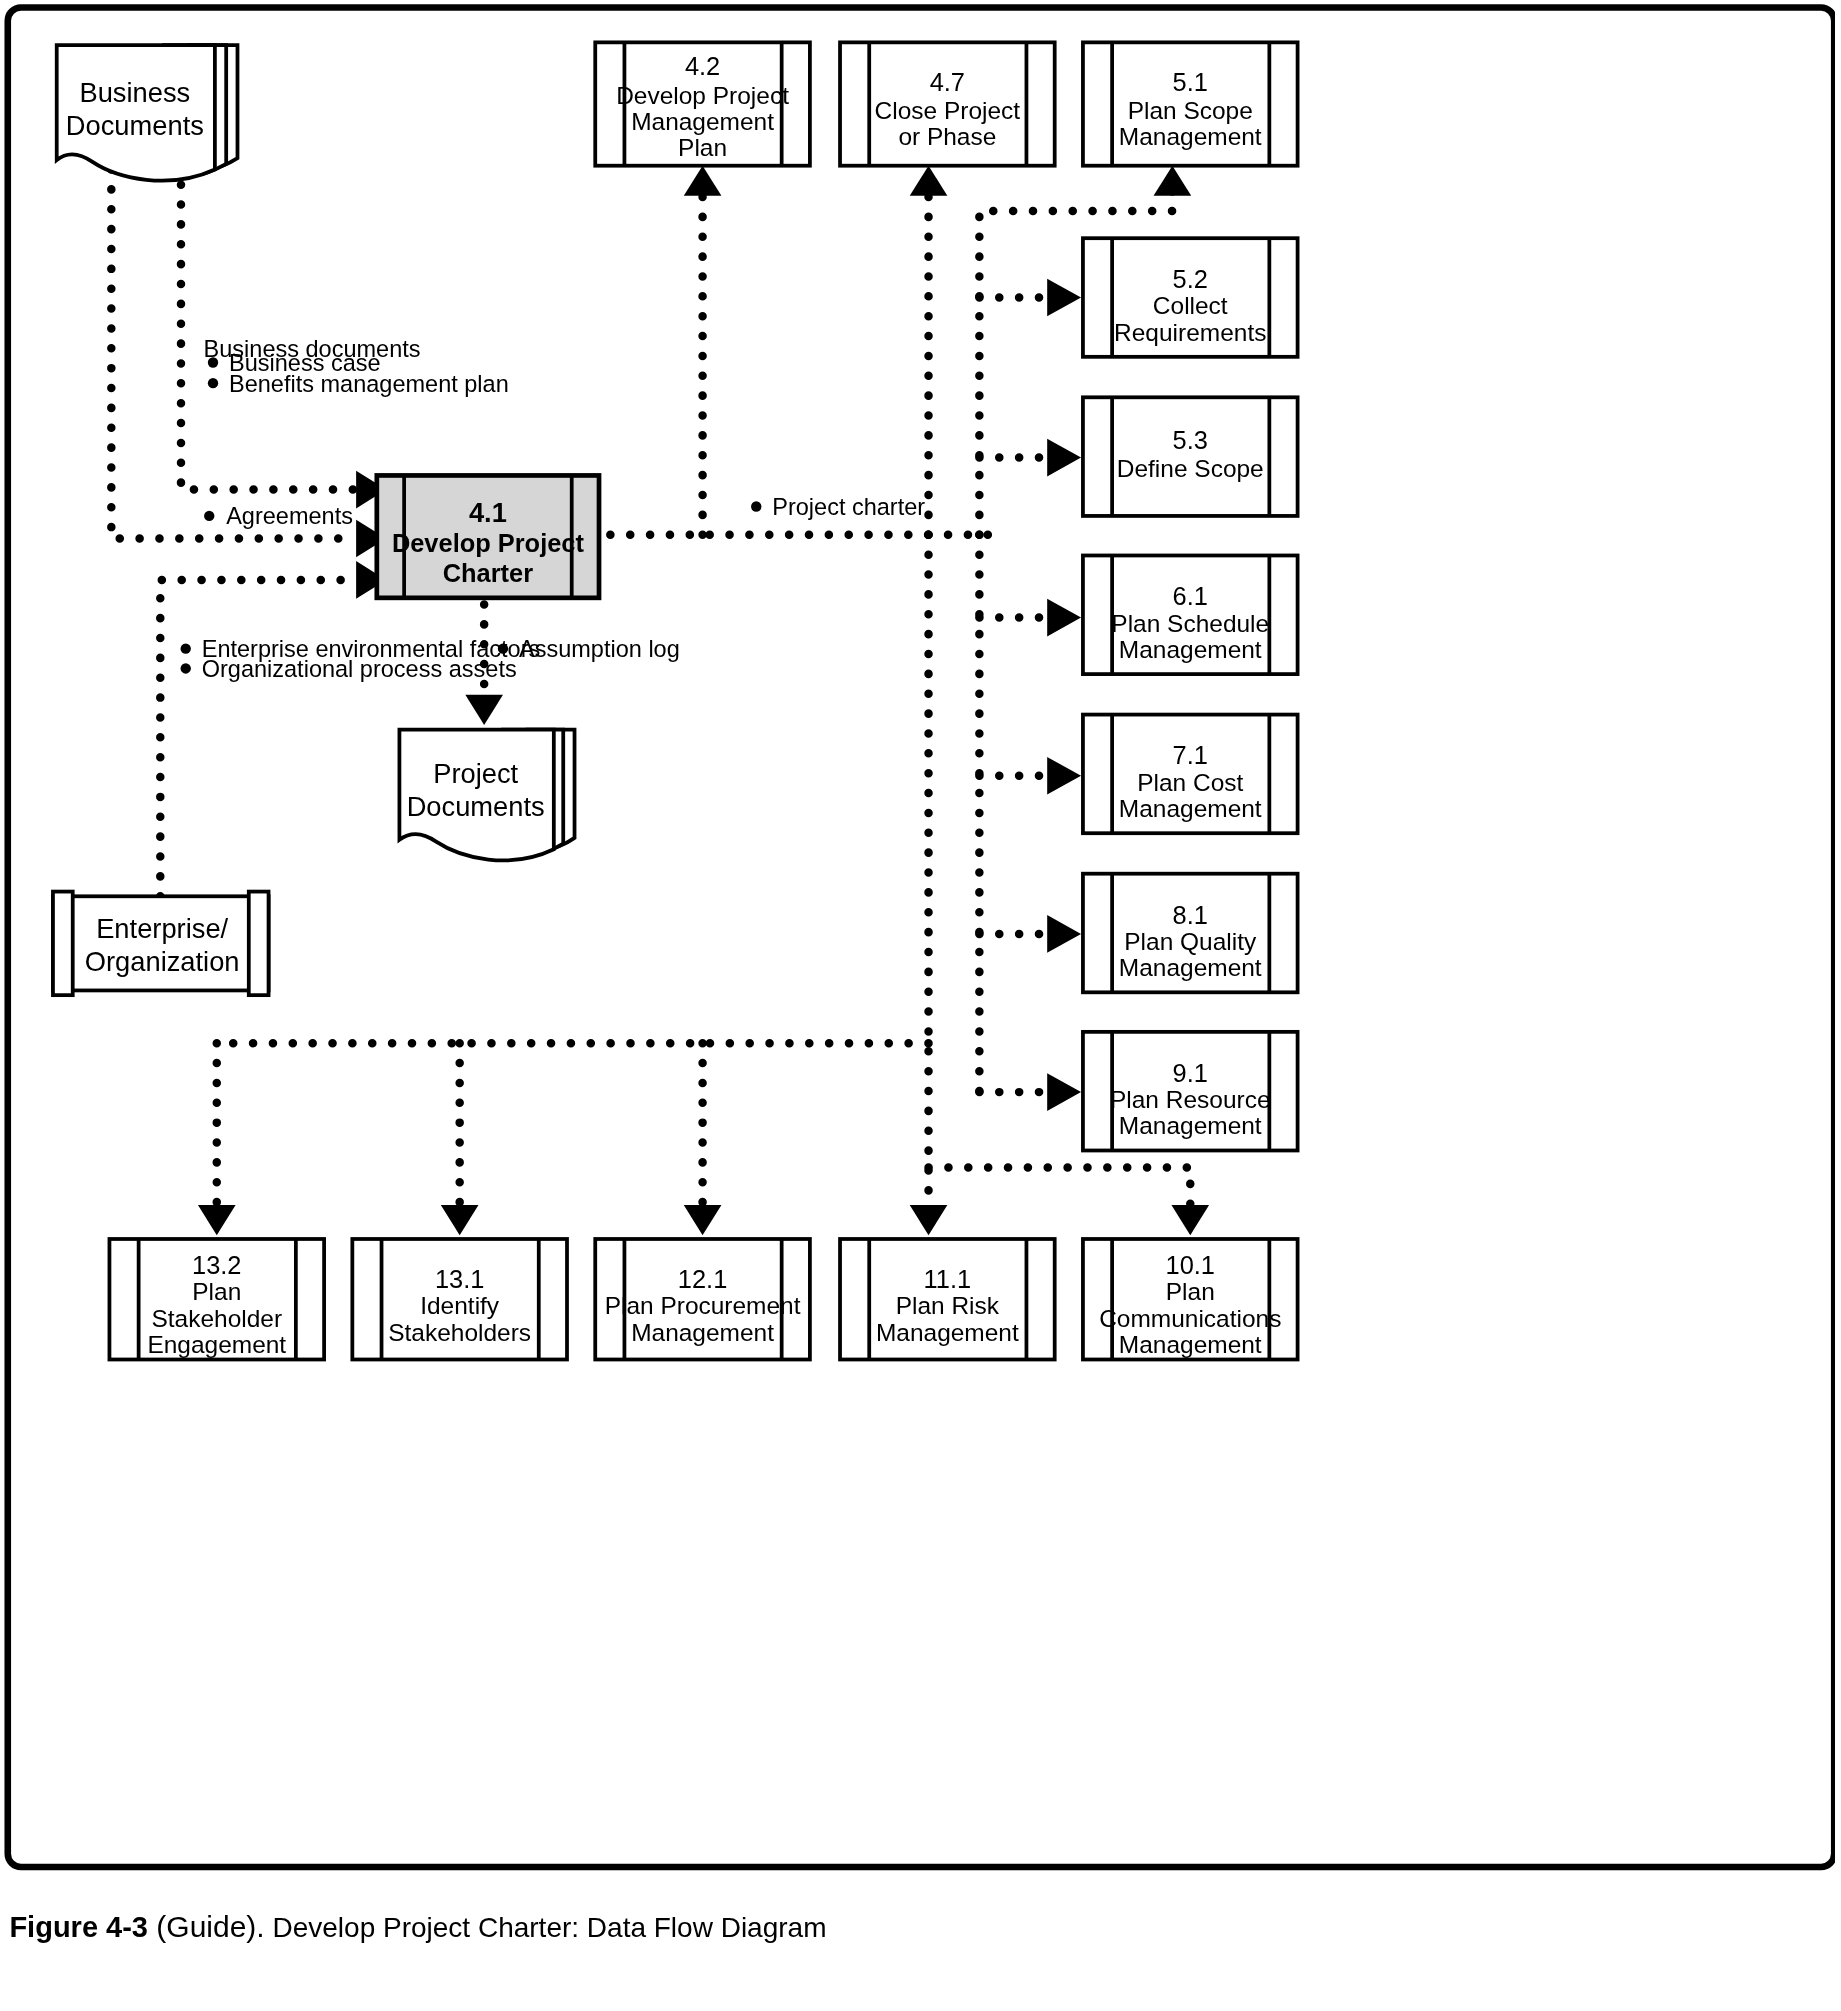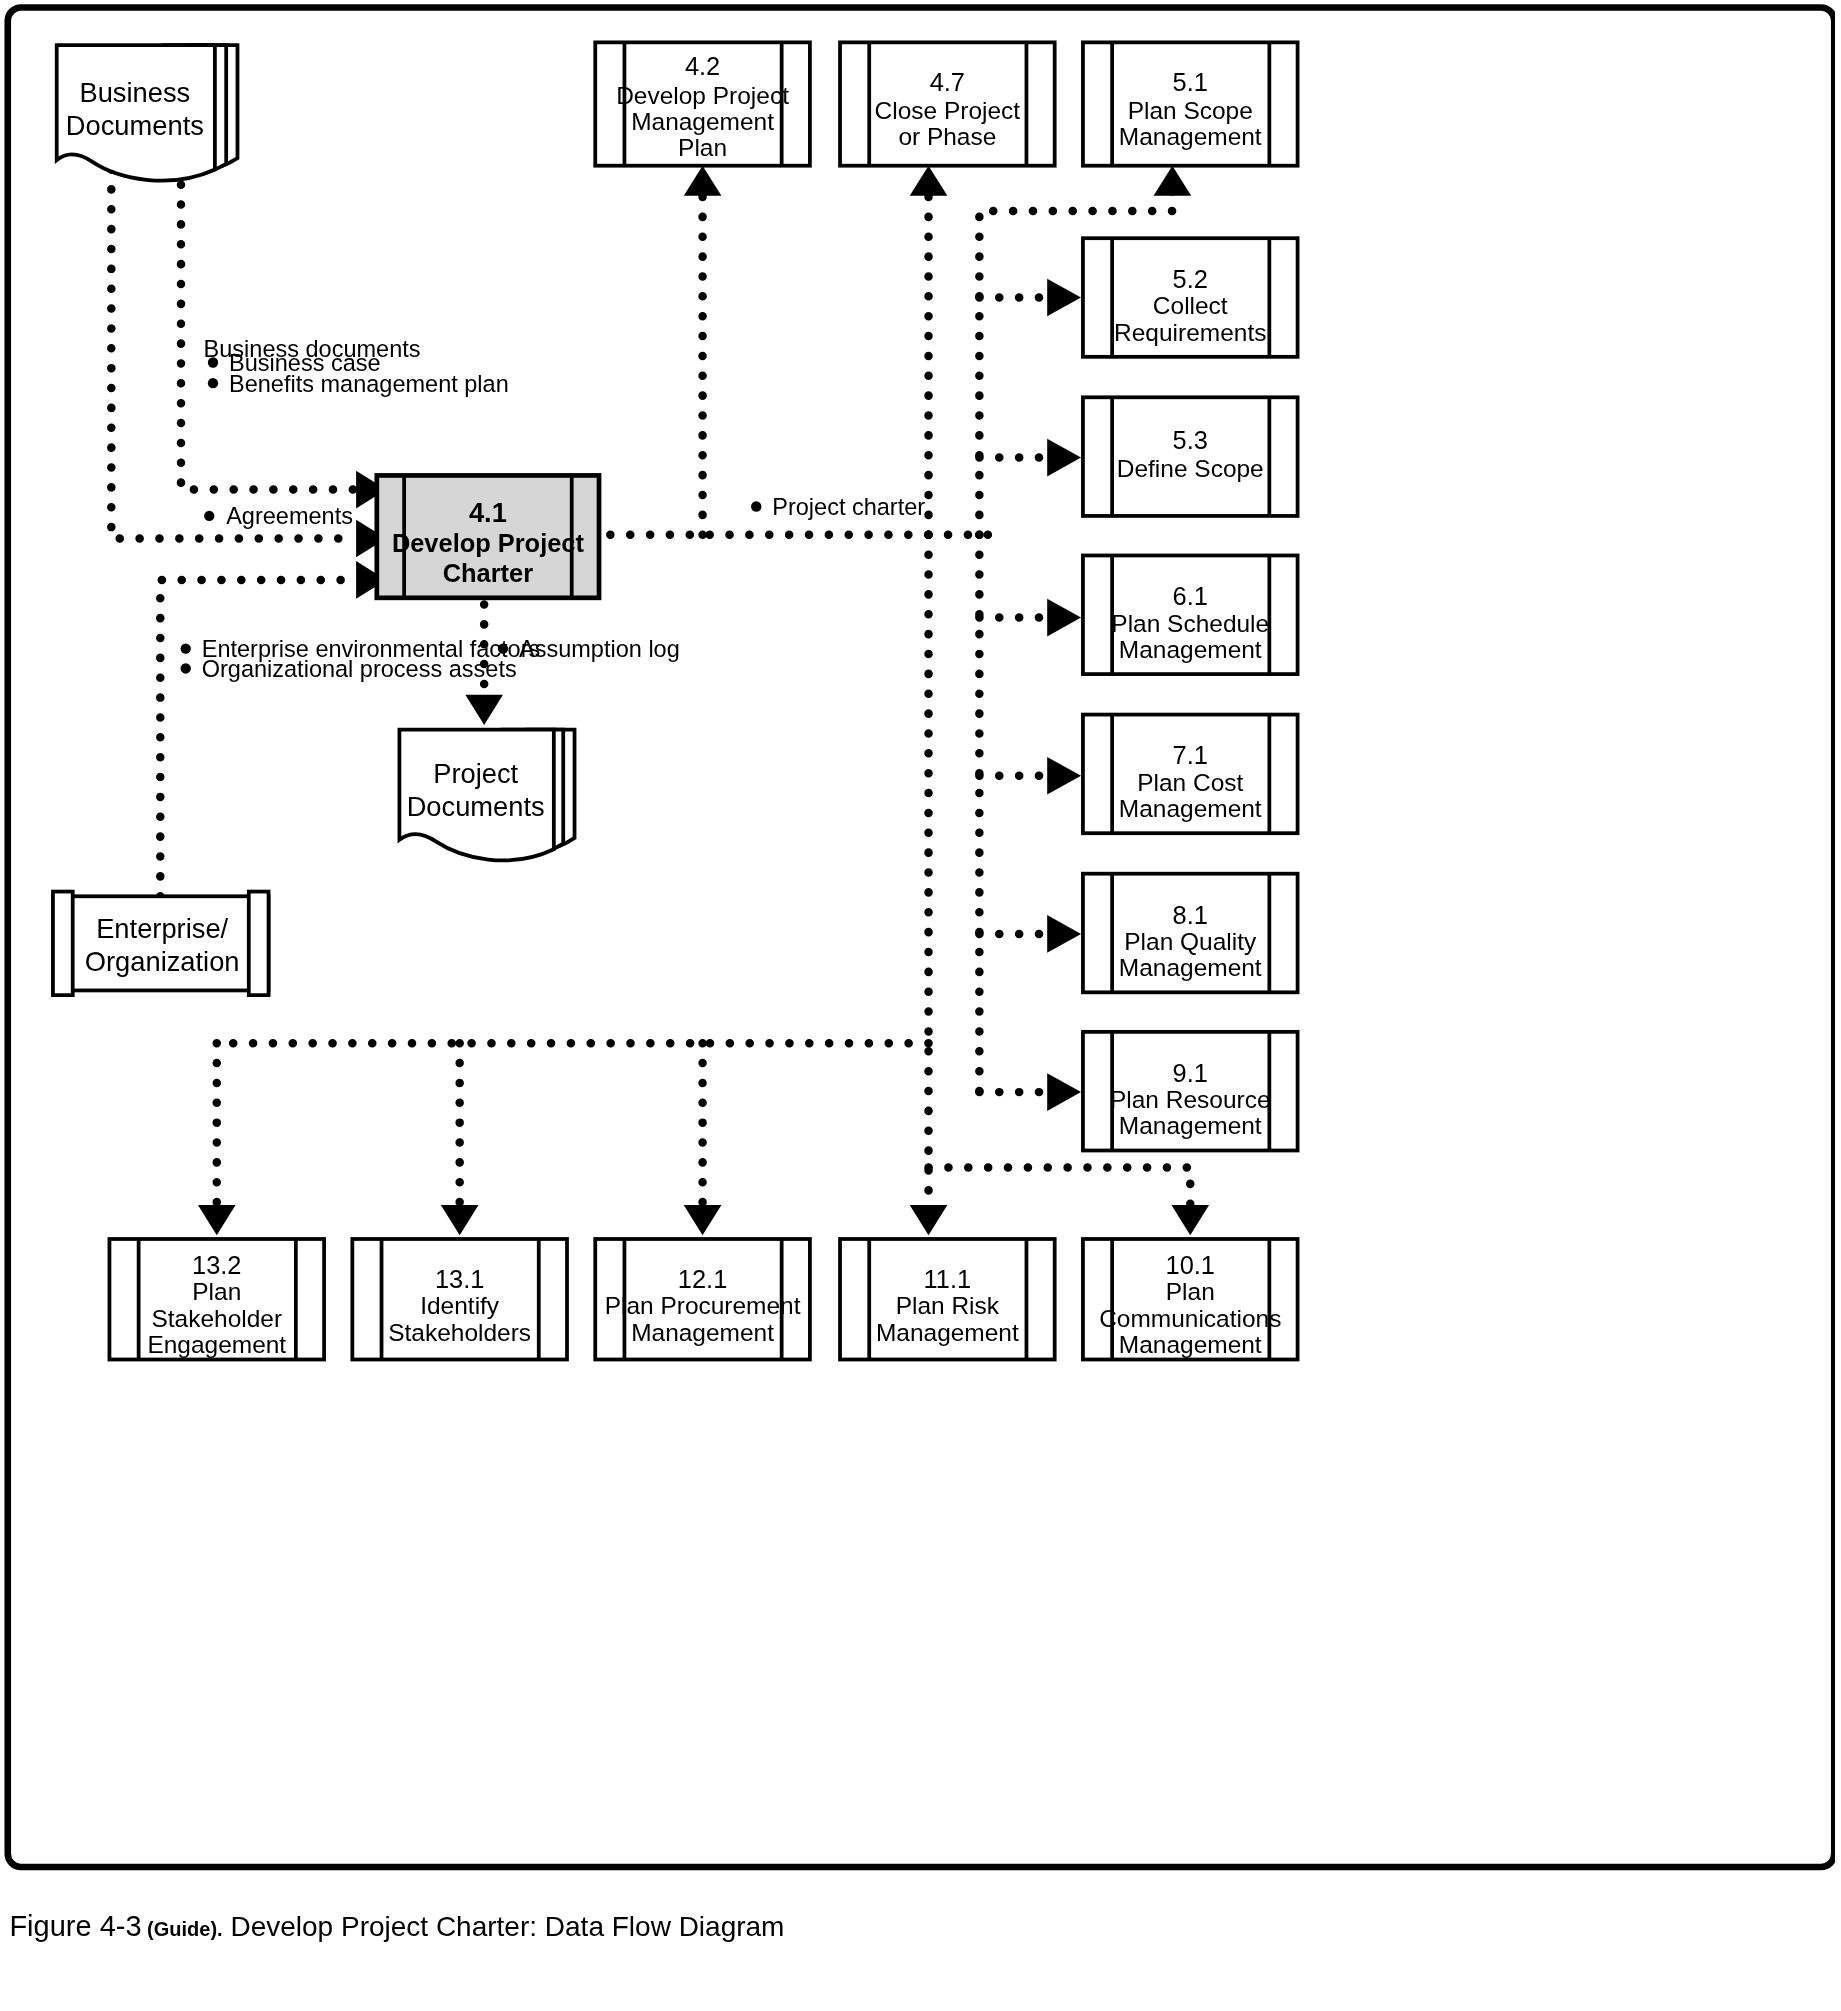--- a/index.html
+++ b/index.html
@@ -1,22 +1,22 @@
 <!DOCTYPE html>
 <html style="font-size:15px"><head>
 <meta charset="utf-8">
 <style>
   html,body{margin:0;padding:0;background:#fff;}
   body{font-family:"Liberation Sans", sans-serif;color:#000;}
   #page{position:relative;width:1835px;height:2011px;background:#fff;overflow:hidden;}
   #diagram{position:absolute;left:0;top:0;width:1842px;height:2011px;}
   .cap{position:absolute;left:9.4px;font-family:"Liberation Sans", sans-serif;}
   #caption-line{top:1910px;font-size:28px;color:#000;white-space:nowrap;}
-  #caption-line .fignum{font-weight:normal;font-size:29px;}
-  #caption-line .guide{font-weight:bold;font-size:20px;}
+  #caption-line .fignum{font-weight:bold;font-size:29px;}
+  #caption-line .guide{font-weight:normal;font-size:30px;}
   #caption-line .captxt{font-weight:normal;font-size:28px;}
   #credit-line{top:1968px;font-size:21.7px;white-space:nowrap;}
   #credit-line .ital{font-style:italic;}
   svg text{font-family:"Liberation Sans", sans-serif;}
 </style>
 </head>
 <body>
 
 <div id="page">
 

